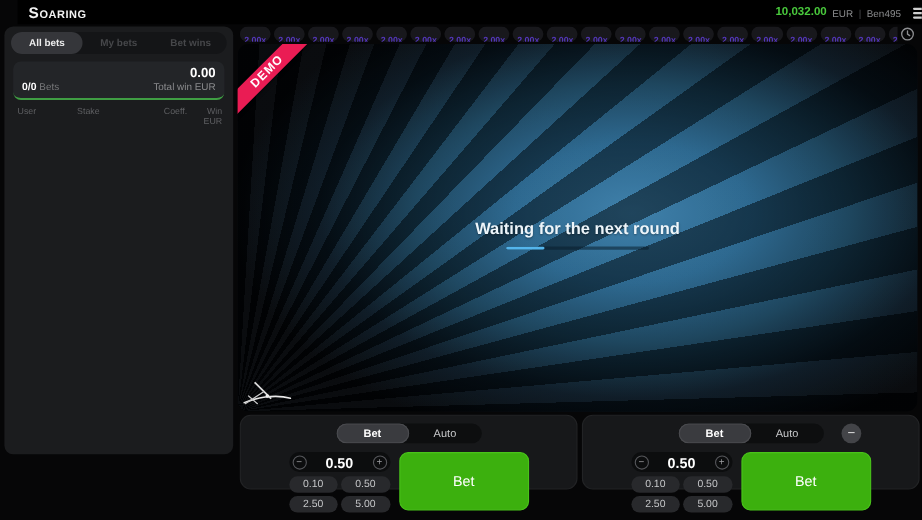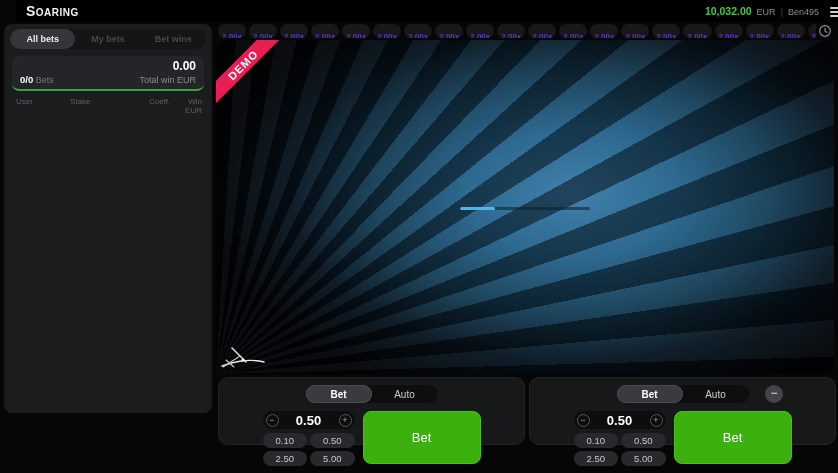--- a/index.html
+++ b/index.html
@@ -147,20 +147,21 @@
     </div>
   <svg class="hist-clock" viewBox="0 0 14 14">
     <circle cx="7" cy="7" r="5.3" fill="none" stroke="#8d8e91" stroke-width="1.2"></circle>
     <path d="M7 4.2 V7 L9 8.4" fill="none" stroke="#8d8e91" stroke-width="1.2" stroke-linecap="round"></path>
   </svg>
 
   <div class="canvas">
     <div class="rays"></div>
     <div class="ribbon">DEMO</div>
     <div class="status-wrap">
+      <div class="status-text">Waiting for the next round</div>
       <div class="progress">
         <div class="progress-fill" style="width: 27%;"></div>
       </div>
     </div>
     <svg class="plane" width="48" height="30" viewBox="0 0 48 30">
       <path d="M3 26 C 13 22, 30 18, 45 22" stroke="#e9e9e9" stroke-width="1.4" fill="none" stroke-linecap="round"></path>
       <path d="M13 8 L27 22" stroke="#dadada" stroke-width="1.6" stroke-linecap="round"></path>
       <path d="M4 27 L21 16" stroke="#c9c9c9" stroke-width="1.1" stroke-linecap="round"></path>
       <path d="M7 20 L15 27" stroke="#c9c9c9" stroke-width="1.1" stroke-linecap="round"></path>
       <circle cx="24" cy="20" r="1.6" fill="#f0f0f0"></circle>

